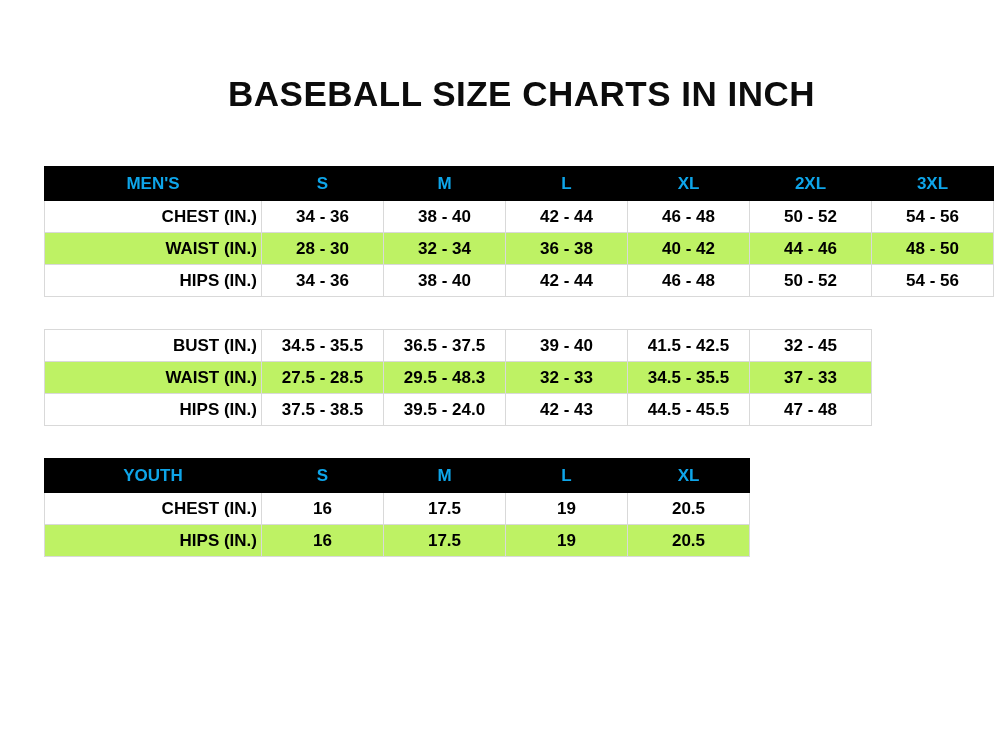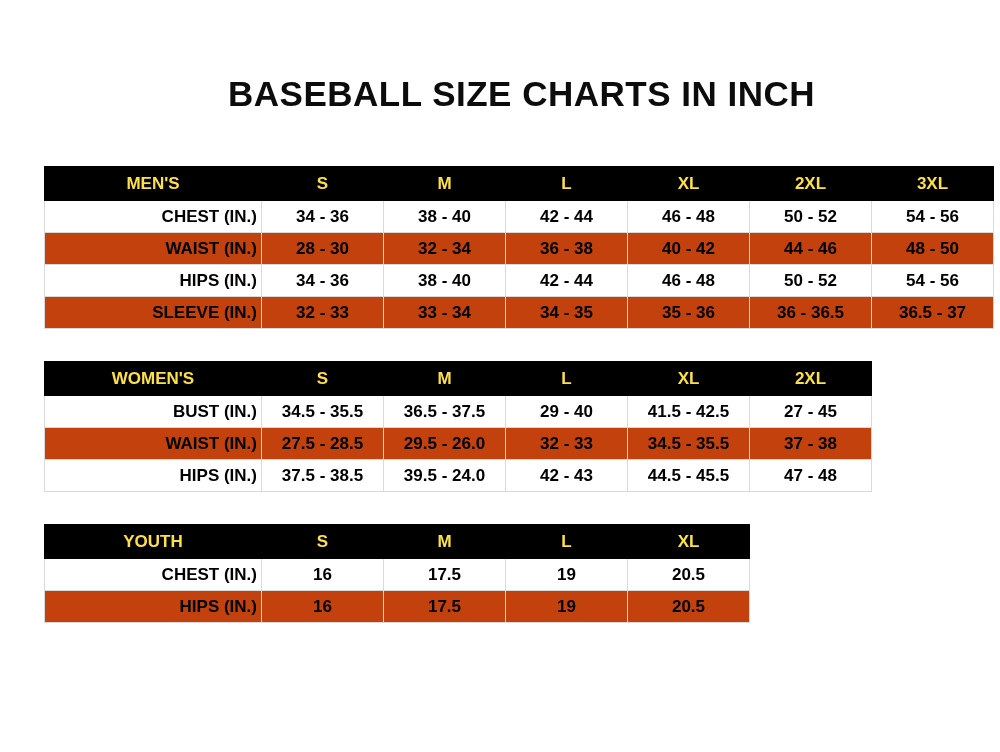--- a/index.html
+++ b/index.html
@@ -44,30 +44,30 @@
   table td {
     border: 1px solid #d9d9d9;
     text-align: center;
     height: 31px;
     padding: 0 4px;
     background: #ffffff;
     white-space: nowrap;
   }
   table tr.head td {
     background: #000000;
-    color: #fde047;
+    color: #0ea5e9;
     border: 1px solid #000000;
     height: 33px;
     font-size: 17px;
   }
   table tr.head td.label-col {
     text-align: center;
   }
   table tr.alt td {
-    background: #c2410c;
+    background: #bef264;
   }
   table td.label-col {
     text-align: right;
   }
 
   
   #men-table .label-col { width: 208px; }
   #men-table .size-col  { width: 113px; }
 
   #women-table .label-col { width: 208px; }
@@ -116,57 +116,40 @@
         </tr>
         <tr>
           <td class="label-col">HIPS (IN.)</td>
           <td class="size-col">34 - 36</td>
           <td class="size-col">38 - 40</td>
           <td class="size-col">42 - 44</td>
           <td class="size-col">46 - 48</td>
           <td class="size-col">50 - 52</td>
           <td class="size-col">54 - 56</td>
         </tr>
-        <tr class="alt">
-          <td class="label-col">SLEEVE (IN.)</td>
-          <td class="size-col">32 - 33</td>
-          <td class="size-col">33 - 34</td>
-          <td class="size-col">34 - 35</td>
-          <td class="size-col">35 - 36</td>
-          <td class="size-col">36 - 36.5</td>
-          <td class="size-col">36.5 - 37</td>
-        </tr>
       </tbody>
     </table>
 
     <table id="women-table">
       <tbody>
-        <tr class="head">
-          <td class="label-col">WOMEN'S</td>
-          <td class="size-col">S</td>
-          <td class="size-col">M</td>
-          <td class="size-col">L</td>
-          <td class="size-col">XL</td>
-          <td class="size-col">2XL</td>
-        </tr>
         <tr>
           <td class="label-col">BUST (IN.)</td>
           <td class="size-col">34.5 - 35.5</td>
           <td class="size-col">36.5 - 37.5</td>
-          <td class="size-col">29 - 40</td>
+          <td class="size-col">39 - 40</td>
           <td class="size-col">41.5 - 42.5</td>
-          <td class="size-col">27 - 45</td>
+          <td class="size-col">32 - 45</td>
         </tr>
         <tr class="alt">
           <td class="label-col">WAIST (IN.)</td>
           <td class="size-col">27.5 - 28.5</td>
-          <td class="size-col">29.5 - 26.0</td>
+          <td class="size-col">29.5 - 48.3</td>
           <td class="size-col">32 - 33</td>
           <td class="size-col">34.5 - 35.5</td>
-          <td class="size-col">37 - 38</td>
+          <td class="size-col">37 - 33</td>
         </tr>
         <tr>
           <td class="label-col">HIPS (IN.)</td>
           <td class="size-col">37.5 - 38.5</td>
           <td class="size-col">39.5 - 24.0</td>
           <td class="size-col">42 - 43</td>
           <td class="size-col">44.5 - 45.5</td>
           <td class="size-col">47 - 48</td>
         </tr>
       </tbody>

